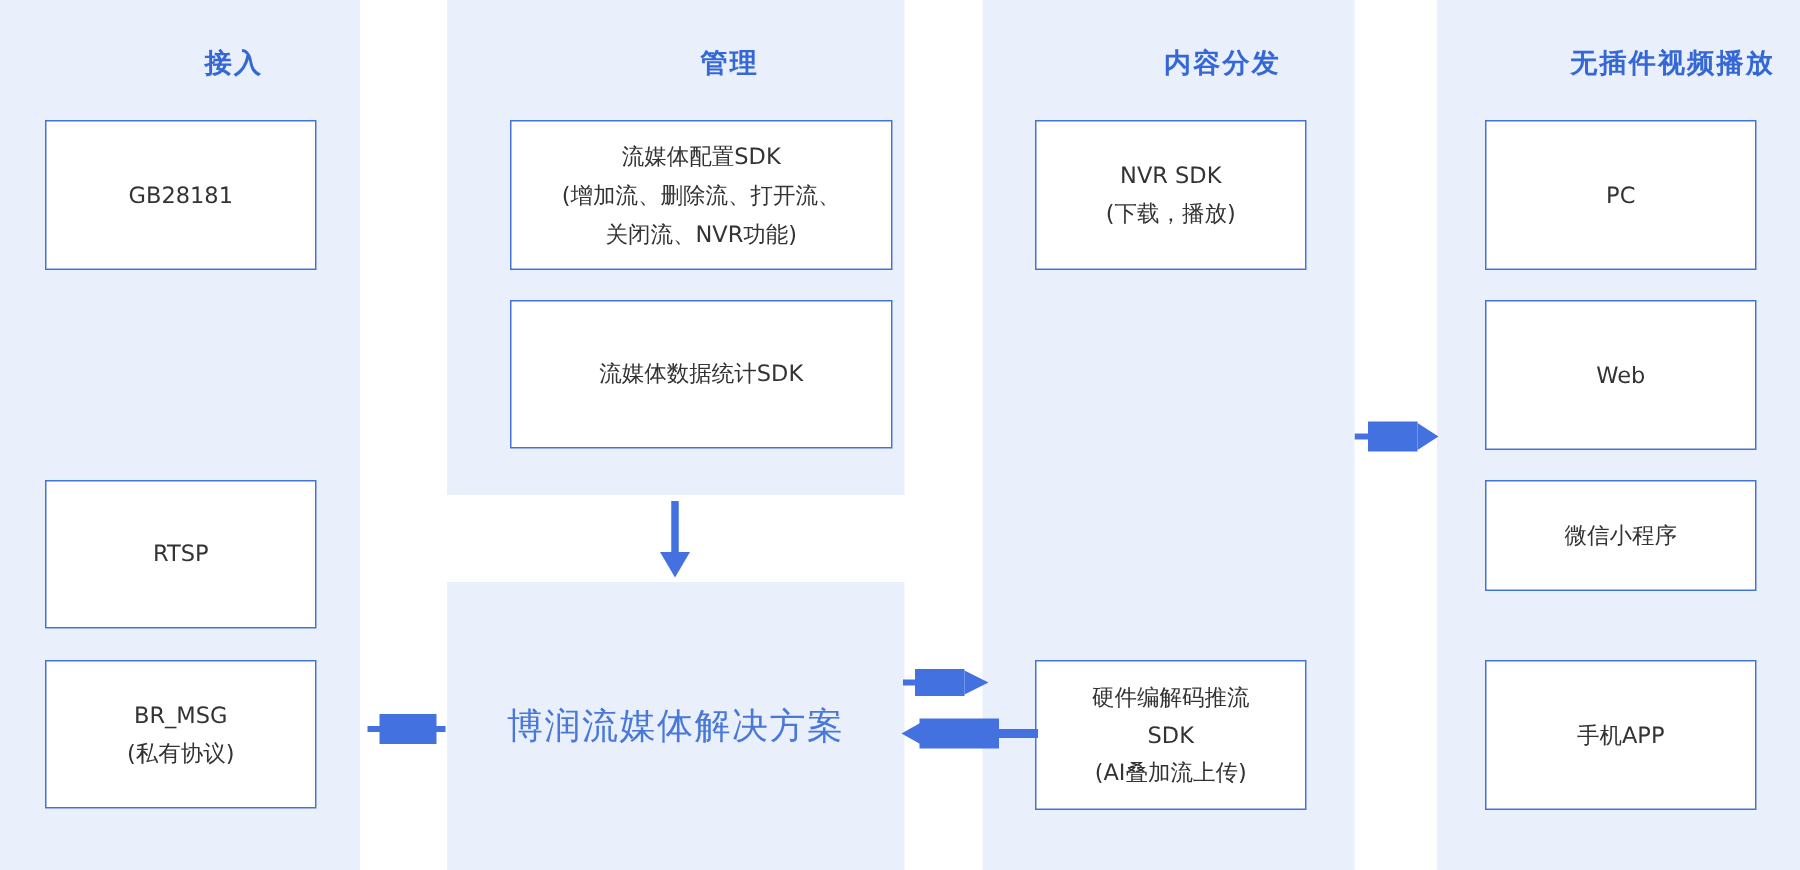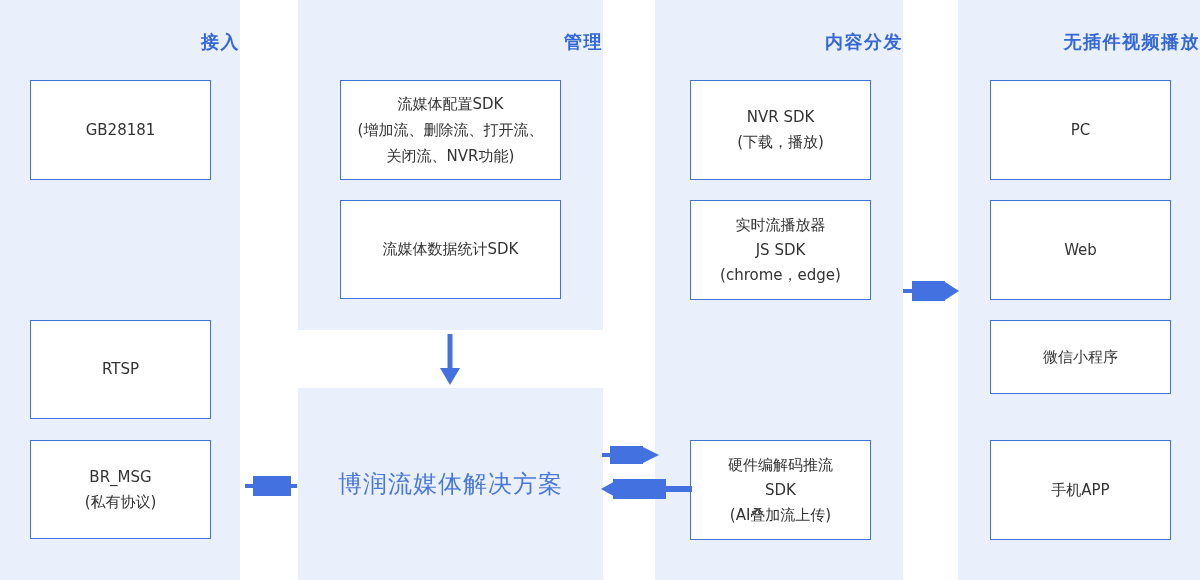--- a/index.html
+++ b/index.html
@@ -8,33 +8,33 @@
     font-family:"DejaVu Sans","Liberation Sans",sans-serif;
   }
   .panel{position:absolute;background:#e9f0fc;}
   .p1{left:0;top:0;width:240px;height:580px;}
   .p2top{left:298px;top:0;width:305px;height:330px;}
   .p2bot{left:298px;top:388px;width:305px;height:192px;display:flex;align-items:center;justify-content:center;}
   .p3{left:655px;top:0;width:248px;height:580px;}
   .p4{left:958px;top:0;width:242px;height:580px;}
 
   .col-title{
-    position:absolute;top:30px;left:0;width:100%;text-align:right;
-    font-size:18px;font-weight:bold;color:#3568d6;letter-spacing:1.5px;
+    position:absolute;top:30px;left:0;width:100%;text-align:center;
+    font-size:18px;font-weight:bold;color:#3568d6;letter-spacing:1.5px;padding-left:36px;
   }
   .box{
     position:absolute;box-sizing:border-box;background:#ffffff;border:1px solid #4273d9;
     display:flex;flex-direction:column;align-items:center;justify-content:center;
     font-size:15px;line-height:25px;color:#333333;text-align:center;
   }
   .p1 .box{left:30px;width:181px;}
   .c1b0{top:80px;height:100px;} .c1b1{top:200px;height:100px;}
   .c1b2{top:320px;height:99px;}  .c1b3{top:440px;height:99px;}
 
-  .p2top .box{left:42px;width:221px;}
+  .p2top .box{left:42px;width:255px;}
   .c2b0{top:80px;height:100px;line-height:26px;} .c2b1{top:200px;height:99px;}
 
   .p3 .box{left:35px;width:181px;}
   .c3b0{top:80px;height:100px;justify-content:center;} .c3b1{top:200px;height:100px;}
   .c3b2{top:320px;height:99px;}  .c3b3{top:440px;height:100px;}
 
   .p4 .box{left:32px;width:181px;}
   .c4b0{top:80px;height:100px;} .c4b1{top:200px;height:100px;}
   .c4b2{top:320px;height:74px;}  .c4b3{top:440px;height:100px;}
 
@@ -77,25 +77,20 @@
 
   <div class="panel p2bot">
     <span class="solution">博润流媒体解决方案</span>
   </div>
 
   <div class="panel p3">
     <div class="col-title">内容分发</div>
     <div class="box c3b0">
       <span>NVR SDK</span>
       <span>(下载，播放)</span>
-    </div>
-    <div class="box c3b1">
-      <span>实时流播放器</span>
-      <span>JS SDK</span>
-      <span>(chrome，edge)</span>
     </div>
     <div class="box c3b3">
       <span>硬件编解码推流</span>
       <span>SDK</span>
       <span>(AI叠加流上传)</span>
     </div>
   </div>
 
   <div class="panel p4">
     <div class="col-title">无插件视频播放</div>

